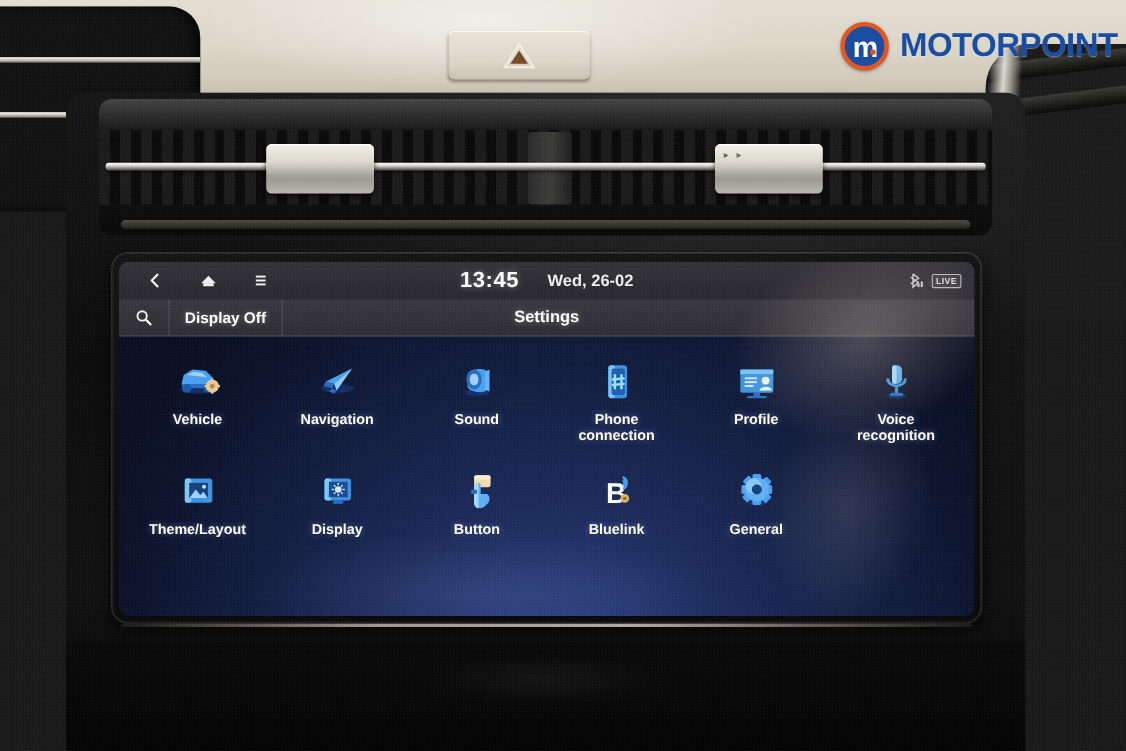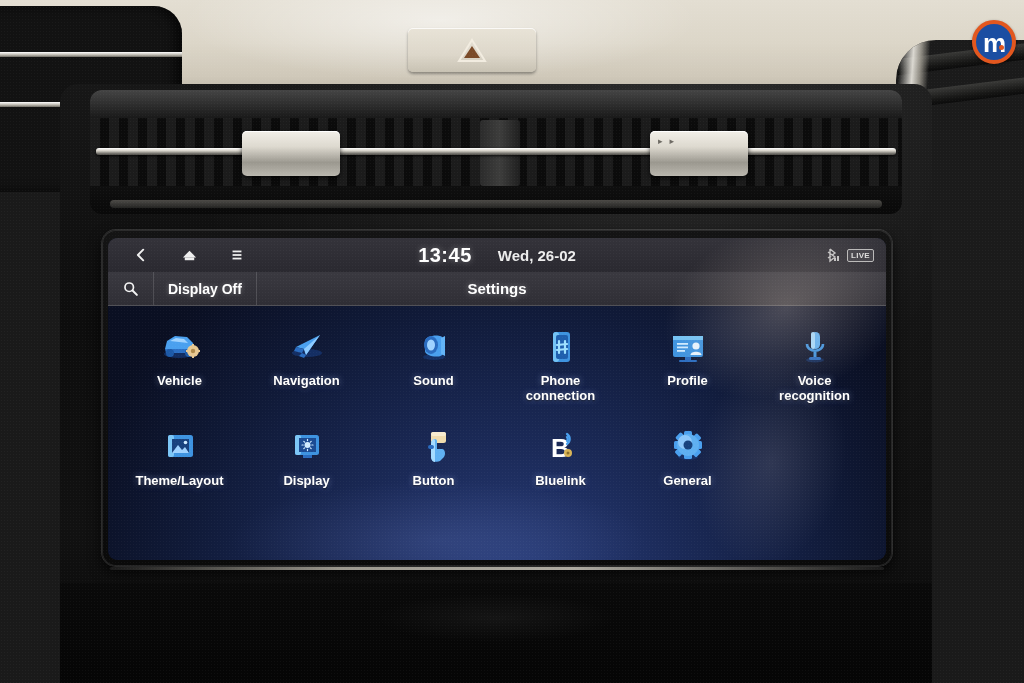--- a/index.html
+++ b/index.html
@@ -641,16 +641,17 @@
     </div>
 
     <div class="console-bottom"></div>
   </div>
 
   <div class="brand">
     <div class="brand-mark">
       <span class="m">m</span>
       <span class="dot"></span>
     </div>
+    <div class="brand-text">MOTORPOINT</div>
   </div>
 
   <div class="grain"></div>
 </div>
 
 </body></html>

